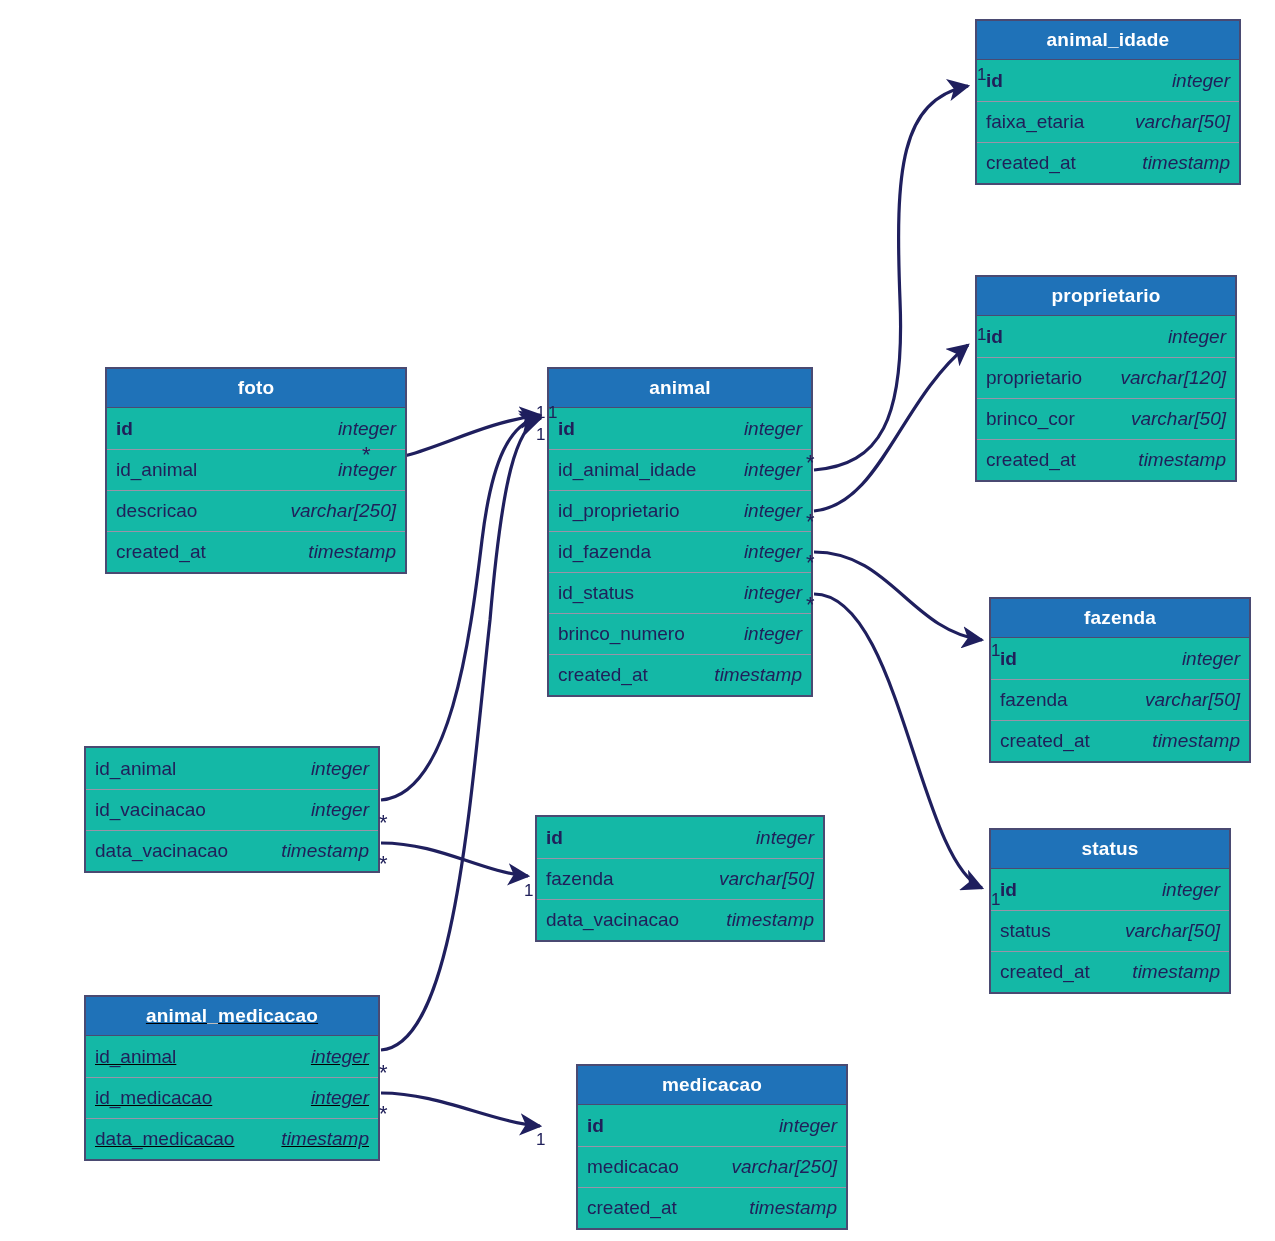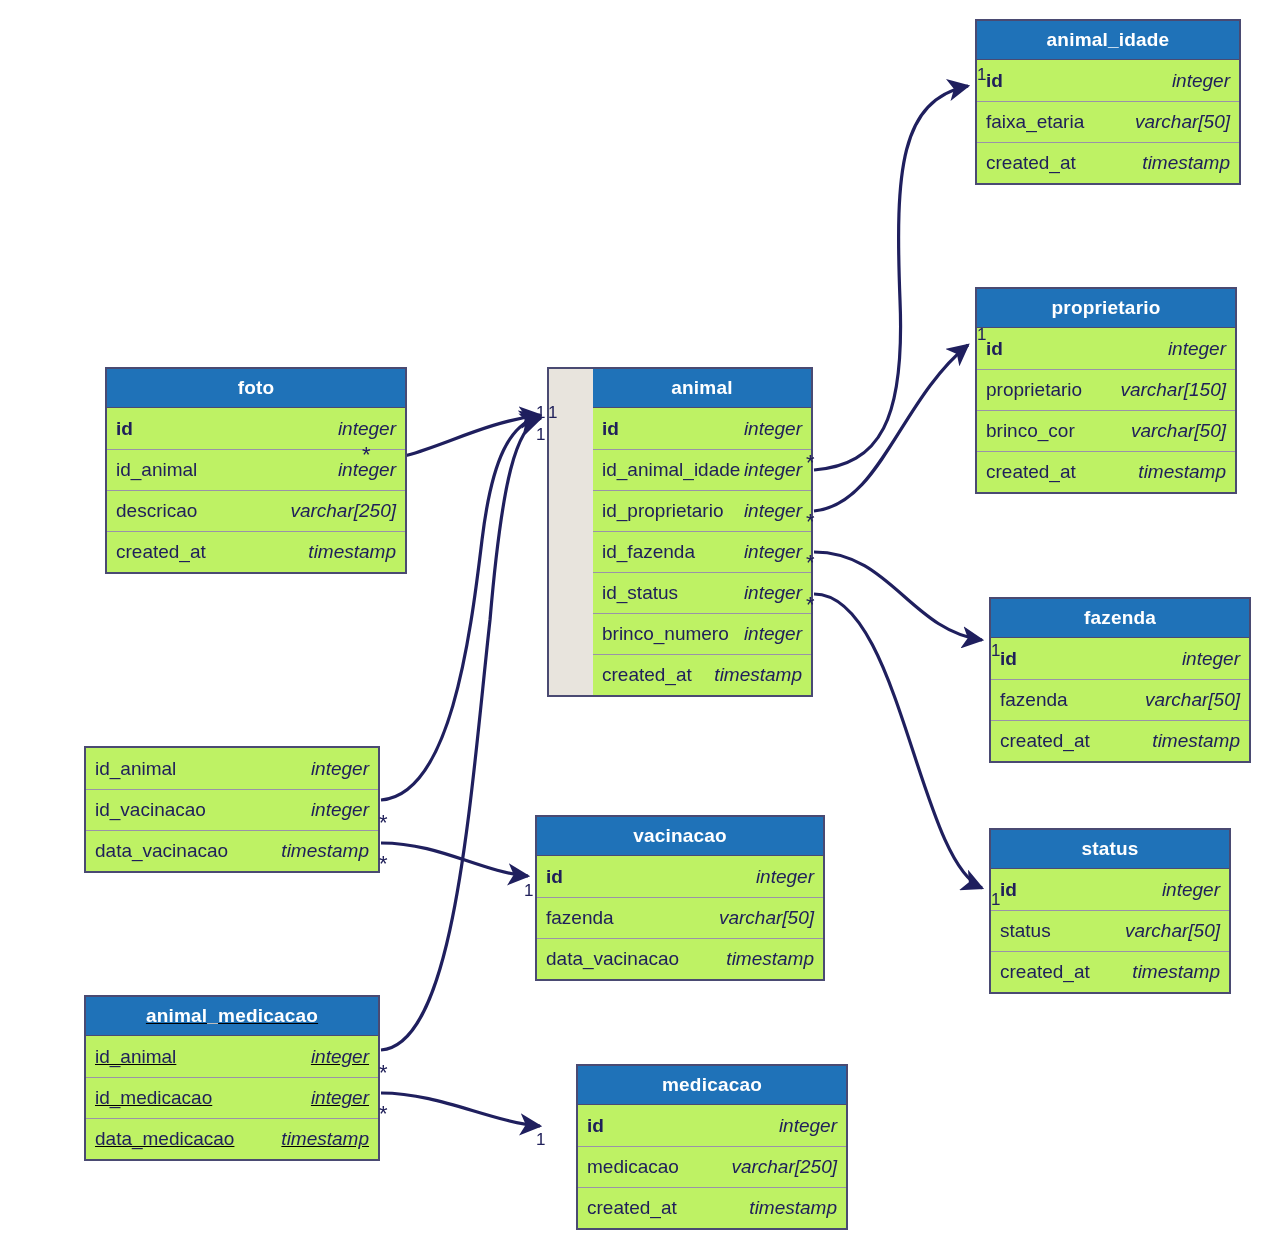--- a/index.html
+++ b/index.html
@@ -48,21 +48,21 @@
     display: block;
   }
   .row {
     display: flex;
     justify-content: space-between;
     align-items: center;
     height: 41px;
     box-sizing: border-box;
     padding: 0 9px;
     border-top: 1px solid #9a93a8;
-    background: #bef264;
+    background: #14b8a6;
     color: #20205a;
     font-size: 19px;
   }
   .row:first-child {
     border-top: none;
   }
   .col-name {
     white-space: nowrap;
   }
   .col-type {
@@ -123,21 +123,21 @@
         <div class="row">
           <span class="col-name">descricao</span>
           <span class="col-type">varchar[250]</span>
         </div>
         <div class="row">
           <span class="col-name">created_at</span>
           <span class="col-type">timestamp</span>
         </div>
       </div>
     </div>
-    <div class="entity" style="left: 547px; top: 367px; width: 266px; padding-left: 44px;">
+    <div class="entity" style="left: 547px; top: 367px; width: 266px;">
       <div class="entity-header">animal</div>
       <div class="entity-rows">
         <div class="row pk">
           <span class="col-name">id</span>
           <span class="col-type">integer</span>
         </div>
         <div class="row">
           <span class="col-name">id_animal_idade</span>
           <span class="col-type">integer</span>
         </div>
@@ -173,30 +173,30 @@
         <div class="row">
           <span class="col-name">faixa_etaria</span>
           <span class="col-type">varchar[50]</span>
         </div>
         <div class="row">
           <span class="col-name">created_at</span>
           <span class="col-type">timestamp</span>
         </div>
       </div>
     </div>
-    <div class="entity" style="left: 975px; top: 287px; width: 262px;">
+    <div class="entity" style="left: 975px; top: 275px; width: 262px;">
       <div class="entity-header">proprietario</div>
       <div class="entity-rows">
         <div class="row pk">
           <span class="col-name">id</span>
           <span class="col-type">integer</span>
         </div>
         <div class="row">
           <span class="col-name">proprietario</span>
-          <span class="col-type">varchar[150]</span>
+          <span class="col-type">varchar[120]</span>
         </div>
         <div class="row">
           <span class="col-name">brinco_cor</span>
           <span class="col-type">varchar[50]</span>
         </div>
         <div class="row">
           <span class="col-name">created_at</span>
           <span class="col-type">timestamp</span>
         </div>
       </div>
@@ -245,21 +245,20 @@
           <span class="col-name">id_vacinacao</span>
           <span class="col-type">integer</span>
         </div>
         <div class="row">
           <span class="col-name">data_vacinacao</span>
           <span class="col-type">timestamp</span>
         </div>
       </div>
     </div>
     <div class="entity" style="left: 535px; top: 815px; width: 290px;">
-      <div class="entity-header">vacinacao</div>
       <div class="entity-rows">
         <div class="row pk">
           <span class="col-name">id</span>
           <span class="col-type">integer</span>
         </div>
         <div class="row">
           <span class="col-name">fazenda</span>
           <span class="col-type">varchar[50]</span>
         </div>
         <div class="row">

